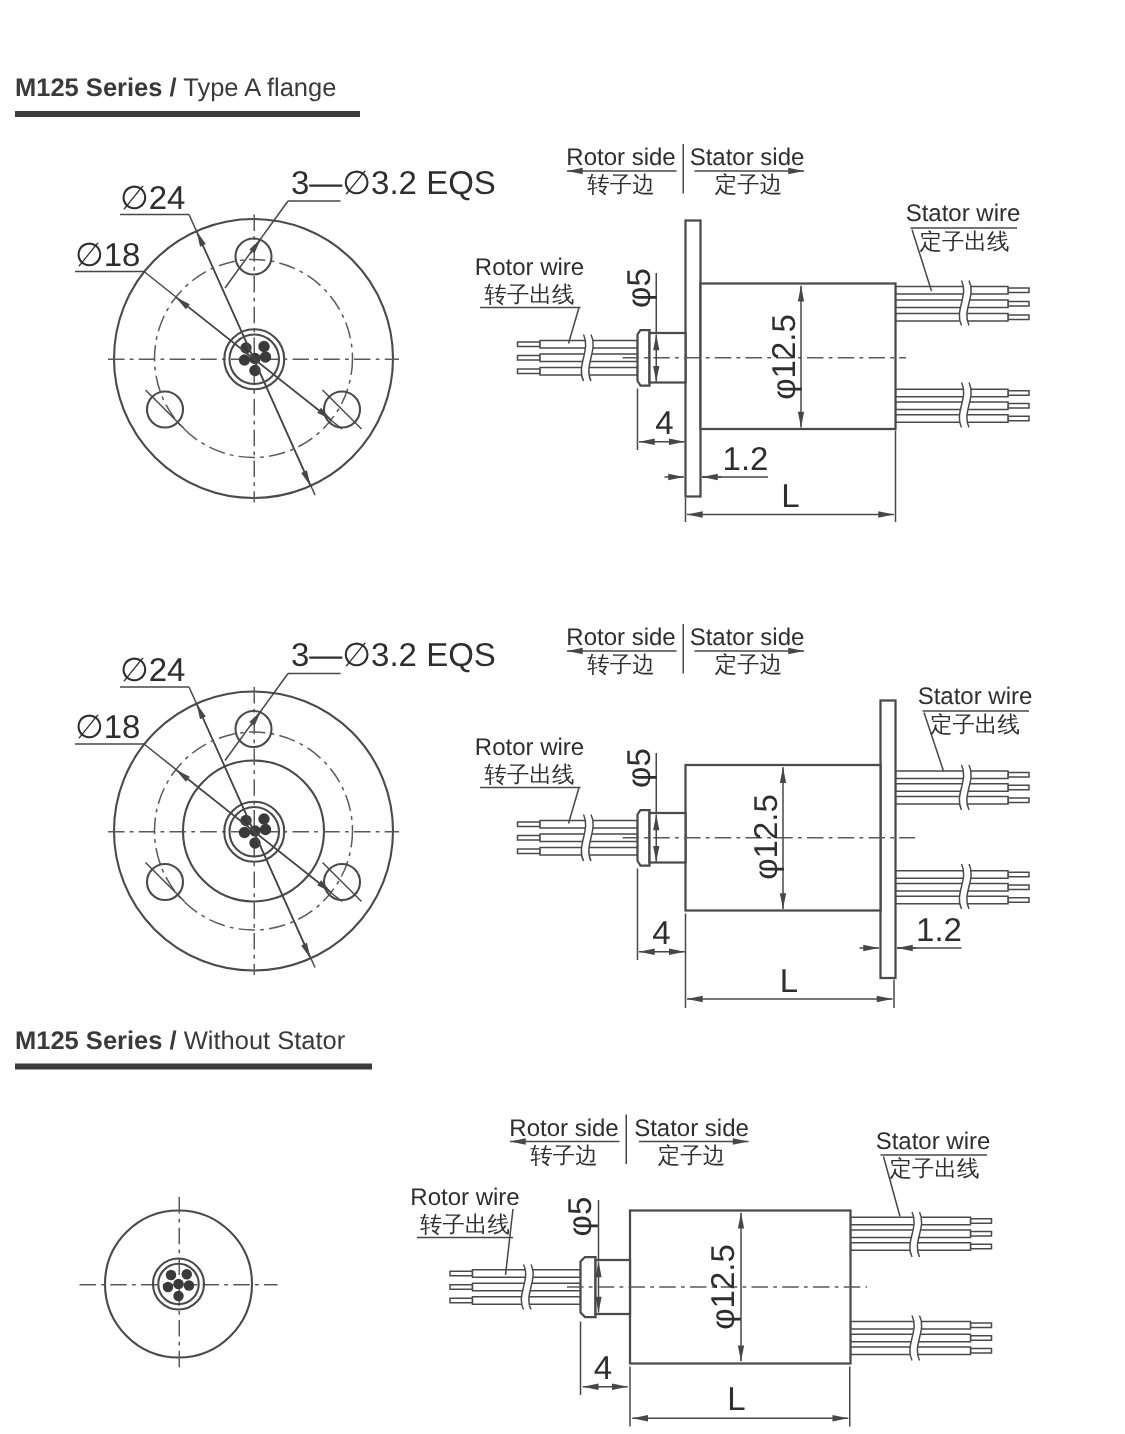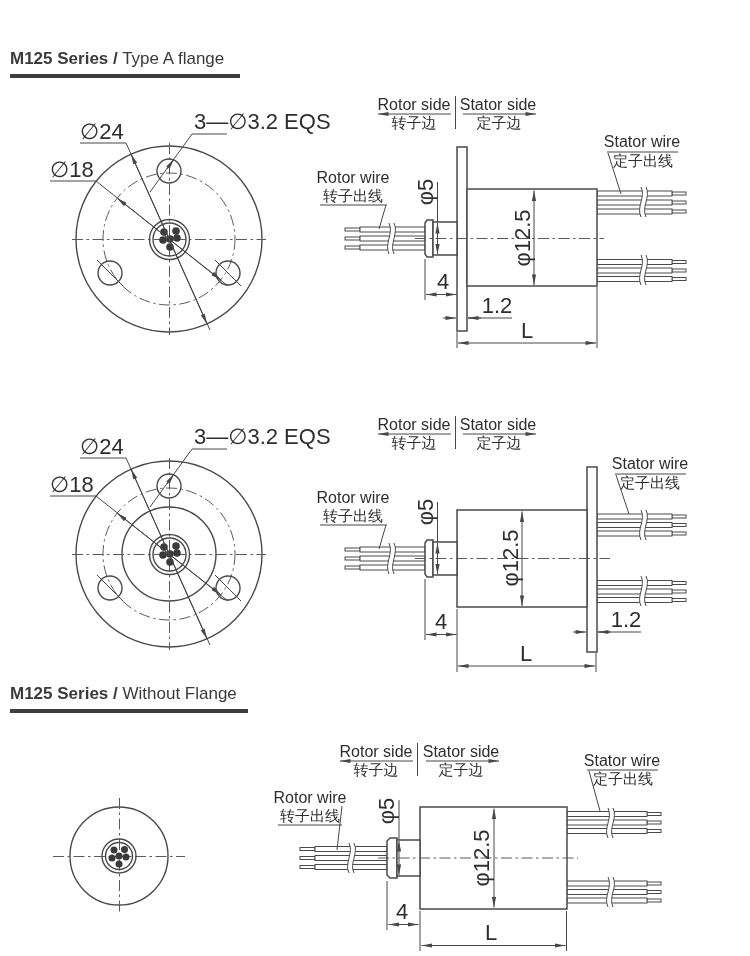--- a/index.html
+++ b/index.html
@@ -28,21 +28,21 @@
 </head>
 <body>
 
 <div class="page">
 
   <div class="section-header" style="top:23px;">
     <div class="title"><span class="b">M125 Series /</span> <span>Type A flange</span></div>
     <div class="bar" style="width:230px;"></div>
   </div>
   <div class="section-header" style="top:658px;">
-    <div class="title"><span class="b">M125 Series /</span> <span>Without Flange</span></div>
+    <div class="title"><span class="b">M125 Series /</span> <span>Without Stator</span></div>
     <div class="bar" style="width:238px;"></div>
   </div>
 
   <svg style="top:60px;" width="750" height="275" viewBox="0 60 750 275">
     <defs>
       <marker id="ah1" markerUnits="userSpaceOnUse" markerWidth="12" markerHeight="6" refX="11.3" refY="3" orient="auto-start-reverse">
         <path d="M0.8,0.9 L11.3,3 L0.8,5.1 Z" fill="#474747"></path>
       </marker>
     </defs>
 

